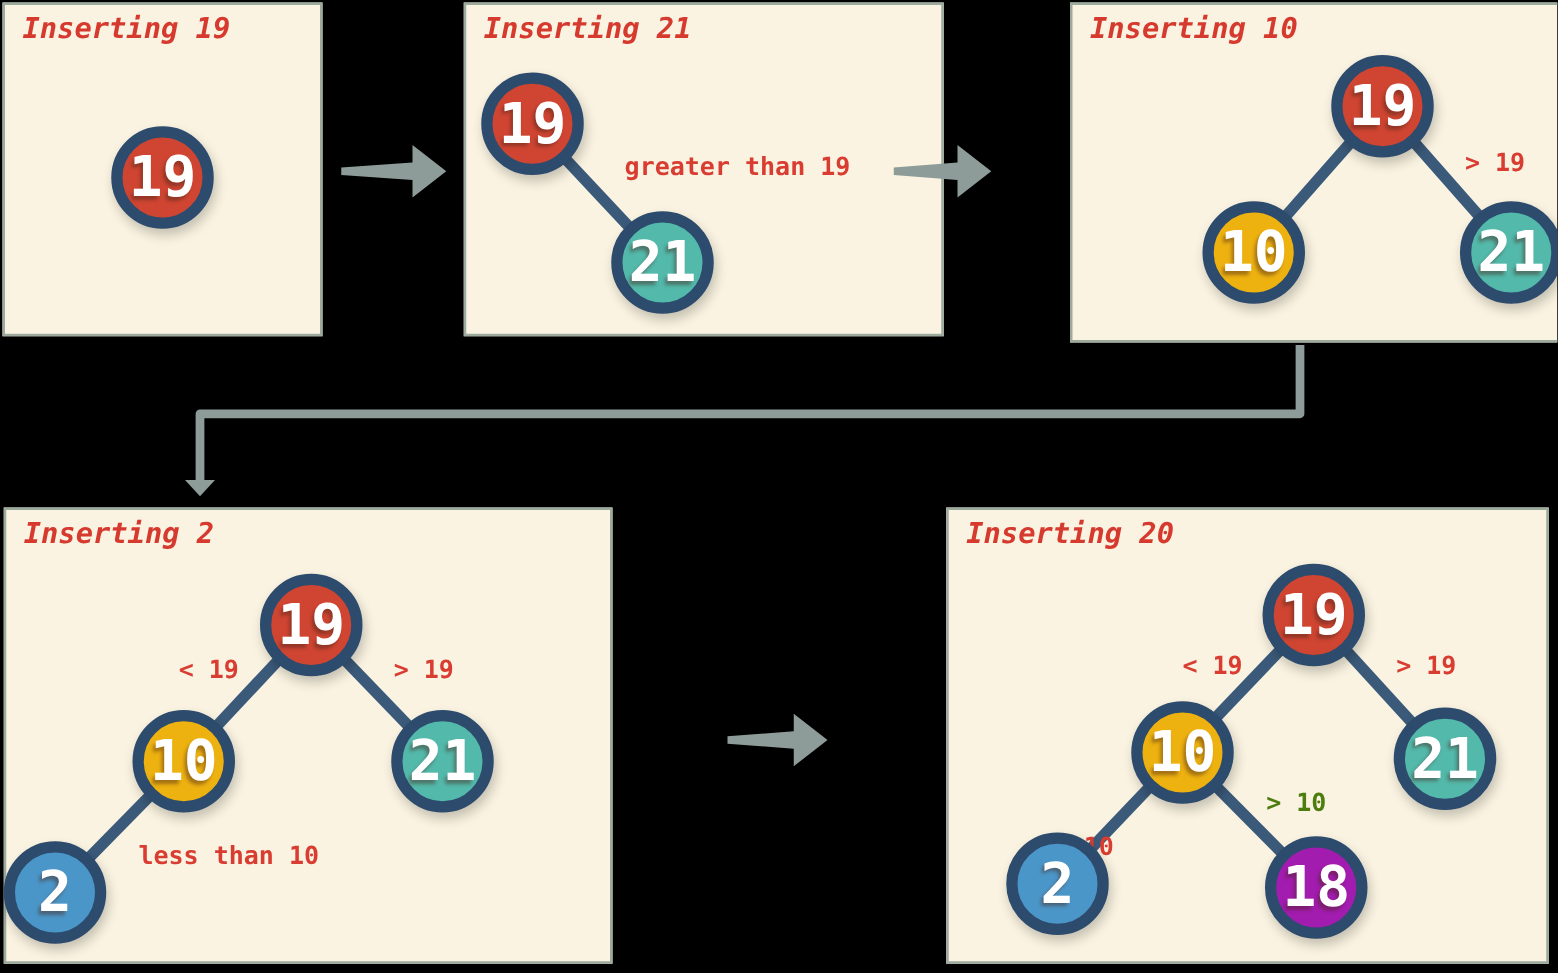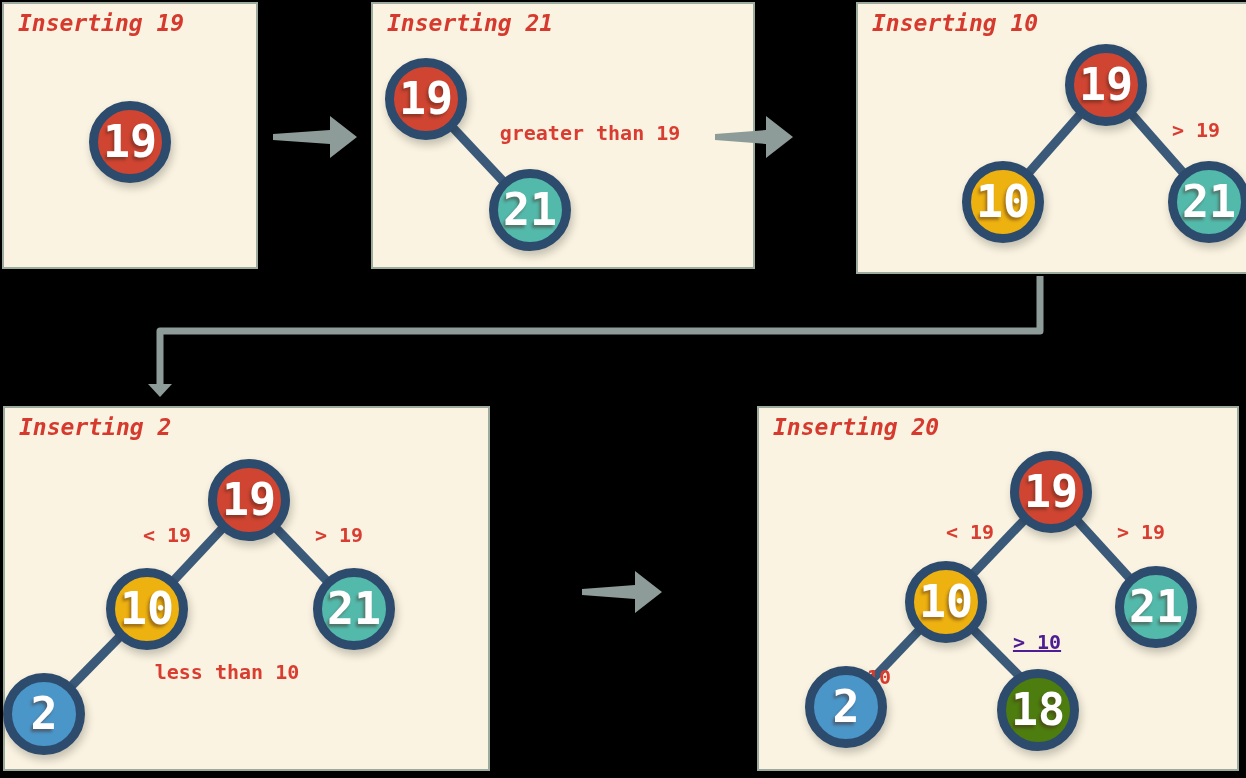--- a/index.html
+++ b/index.html
@@ -134,41 +134,41 @@
   <section class="panel" style="left: 3px; top: 406px; width: 487px; height: 365px;">
     <h2 class="panel-title">Inserting 2</h2>
     <div class="tree">
         <svg class="edges" width="487" height="365">
           <line x1="244" y1="92" x2="142" y2="201" stroke="#3b5a7a" stroke-width="9"></line>
           <line x1="244" y1="92" x2="349" y2="201" stroke="#3b5a7a" stroke-width="9"></line>
           <line x1="142" y1="201" x2="39" y2="306" stroke="#3b5a7a" stroke-width="9"></line>
         </svg>
         <div class="edge-label" style="left: 162px; top: 127px; color: rgb(217, 61, 49);">&lt; 19</div>
         <div class="edge-label" style="left: 334px; top: 127px; color: rgb(217, 61, 49);">&gt; 19</div>
-        <div class="edge-label" style="left: 178px; top: 264px; color: rgb(217, 61, 49); margin-left: 44px;">less than 10</div>
+        <div class="edge-label" style="left: 178px; top: 276px; color: rgb(217, 61, 49);">less than 10</div>
         <div class="node" style="left: 203px; top: 51px; background: rgb(208, 69, 50); border-color: rgb(45, 75, 109);">19</div>
         <div class="node" style="left: 101px; top: 160px; background: rgb(237, 177, 16); border-color: rgb(45, 75, 109);">10</div>
         <div class="node" style="left: 308px; top: 160px; background: rgb(83, 185, 171); border-color: rgb(45, 75, 109);">21</div>
         <div class="node" style="left: -2px; top: 265px; background: rgb(75, 150, 200); border-color: rgb(45, 75, 109);">2</div>
       </div>
   </section>
 
   <section class="panel" style="left: 757px; top: 406px; width: 482px; height: 365px;">
     <h2 class="panel-title">Inserting 20</h2>
     <div class="tree">
         <svg class="edges" width="482" height="365">
           <line x1="292" y1="84" x2="187" y2="194" stroke="#3b5a7a" stroke-width="9"></line>
           <line x1="292" y1="84" x2="397" y2="199" stroke="#3b5a7a" stroke-width="9"></line>
           <line x1="187" y1="194" x2="87" y2="299" stroke="#3b5a7a" stroke-width="9"></line>
           <line x1="187" y1="194" x2="294" y2="302" stroke="#3b5a7a" stroke-width="9"></line>
         </svg>
         <div class="edge-label" style="left: 211px; top: 124px; color: rgb(217, 61, 49);">&lt; 19</div>
         <div class="edge-label" style="left: 382px; top: 124px; color: rgb(217, 61, 49);">&gt; 19</div>
         <div class="edge-label" style="left: 108px; top: 232px; color: rgb(217, 61, 49); margin-top: 37px;">&lt; 10</div>
-        <div class="edge-label" style="left: 278px; top: 234px; color: #4c1d95; text-decoration: underline;">&gt; 10</div>
+        <div class="edge-label" style="left: 278px; top: 234px; color: #4d7c0f;">&gt; 10</div>
         <div class="node" style="left: 251px; top: 43px; background: rgb(208, 69, 50); border-color: rgb(45, 75, 109);">19</div>
         <div class="node" style="left: 146px; top: 153px; background: rgb(237, 177, 16); border-color: rgb(45, 75, 109);">10</div>
         <div class="node" style="left: 356px; top: 158px; background: rgb(83, 185, 171); border-color: rgb(45, 75, 109);">21</div>
         <div class="node" style="left: 46px; top: 258px; background: rgb(75, 150, 200); border-color: rgb(45, 75, 109);">2</div>
-        <div class="node" style="left: 238px; top: 261px; background: #4d7c0f; border-color: rgb(45, 75, 109);">18</div>
+        <div class="node" style="left: 253px; top: 261px; background: #a21caf; border-color: rgb(45, 75, 109);">18</div>
       </div>
   </section>
 </div>
 
 </body></html>

